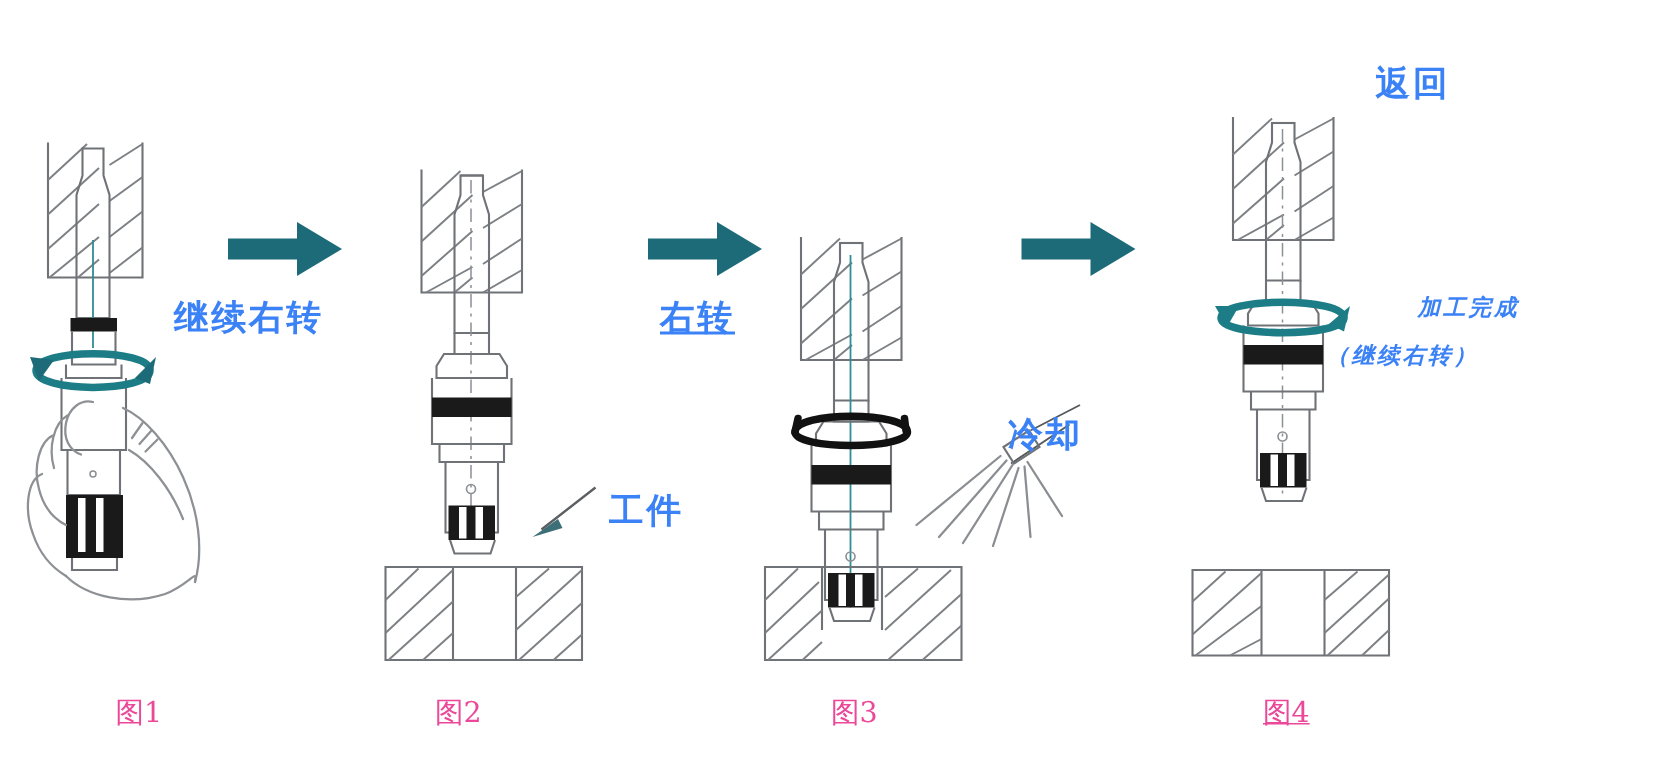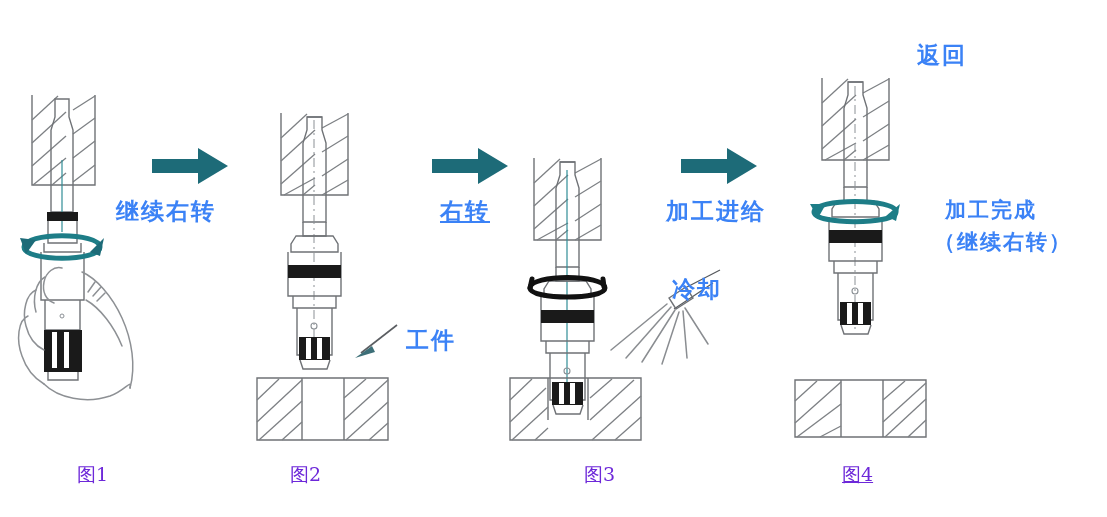--- a/index.html
+++ b/index.html
@@ -1,21 +1,21 @@
 <!DOCTYPE html>
 <html><head>
 <meta charset="utf-8">
 <style>
   html,body{margin:0;padding:0;background:#ffffff;}
   body{font-family:"DejaVu Sans","Liberation Sans",sans-serif;}
   #stage{position:relative;width:1107px;height:517px;background:#ffffff;overflow:hidden;}
   .lbl{position:absolute;color:#3b82f6;font-weight:bold;white-space:nowrap;letter-spacing:2px;text-align:right;}
   .lbl.sz1{font-size:23px;}
-  .lbl.sz2{font-size:21px;}
-  .cap{position:absolute;color:#6d28d9;font-size:19px;font-family:"DejaVu Serif","Liberation Serif",serif;white-space:nowrap;}
+  .lbl.sz2{font-size:15px;font-style:italic;}
+  .cap{position:absolute;color:#ec4899;font-size:19px;font-family:"DejaVu Serif","Liberation Serif",serif;white-space:nowrap;}
   svg{position:absolute;left:0;top:0;overflow:visible;}
   .ln{fill:none;stroke:#6f7276;stroke-width:1.4;}
   .lnT{fill:none;stroke:#55585c;stroke-width:1.2;}
   .hatch{stroke:#7d8084;stroke-width:1.3;fill:none;}
   .blk{fill:#1a1a1a;}
   .wht{fill:#ffffff;}
   .axis{stroke:#2f8d96;stroke-width:1.2;fill:none;}
   .axisd{stroke:#8b9095;stroke-width:1;fill:none;stroke-dasharray:9 4 2 4;}
   .hand{fill:none;stroke:#8d9094;stroke-width:1.5;stroke-linecap:round;}
   .arrowTeal{fill:#1d6b78;}
@@ -223,23 +223,22 @@
         <path d="M679 312 L662 364"></path>
         <path d="M683 311 L687 358"></path>
         <path d="M685 308 L708 344"></path>
       </g>
     </g>
   </svg>
 
   <svg width="90" height="40" style="left:681px;top:148px;">
     <path class="arrowTeal" d="M0 11 L46 11 L46 0 L76 18 L46 36 L46 25 L0 25 Z"></path>
   </svg>
-  <div class="lbl sz1" style="left:666px;top:196px;">加工进给</div>
   <div class="lbl sz1" style="left:672px;top:274px;">冷却</div>
-  <div class="cap" style="left:584px;top:462px;">图3</div>
+  <div class="cap" style="left:554px;top:462px;">图3</div>
 
   
   <svg width="1107" height="517">
     <g>
       <path class="ln" d="M822 78 L822 160 L889 160 L889 78"></path>
       <g class="hatch">
         <path d="M822 103 L848 79"></path>
           <path d="M822 126 L856 95"></path>
         <path d="M822 149 L856 119"></path>
           <path d="M825 160 L856 143"></path>
@@ -287,16 +286,16 @@
         <path d="M883 400 L905 381"></path>
           <path d="M883 422 L926 383"></path>
         <path d="M885 437 L926 399"></path>
           <path d="M908 437 L926 420"></path>
       </g>
     </g>
   </svg>
 
   <div class="lbl sz1" style="left:917px;top:40px;">返回</div>
   <div class="lbl sz2" style="left:945px;top:196px;">加工完成</div>
-  <div class="lbl sz2" style="left:934px;top:228px;">（继续右转）</div>
+  <div class="lbl sz2" style="left:884px;top:228px;">（继续右转）</div>
   <div class="cap" style="left:842px;top:462px;text-decoration:underline;">图4</div>
 
 </div>
 
 </body></html>

